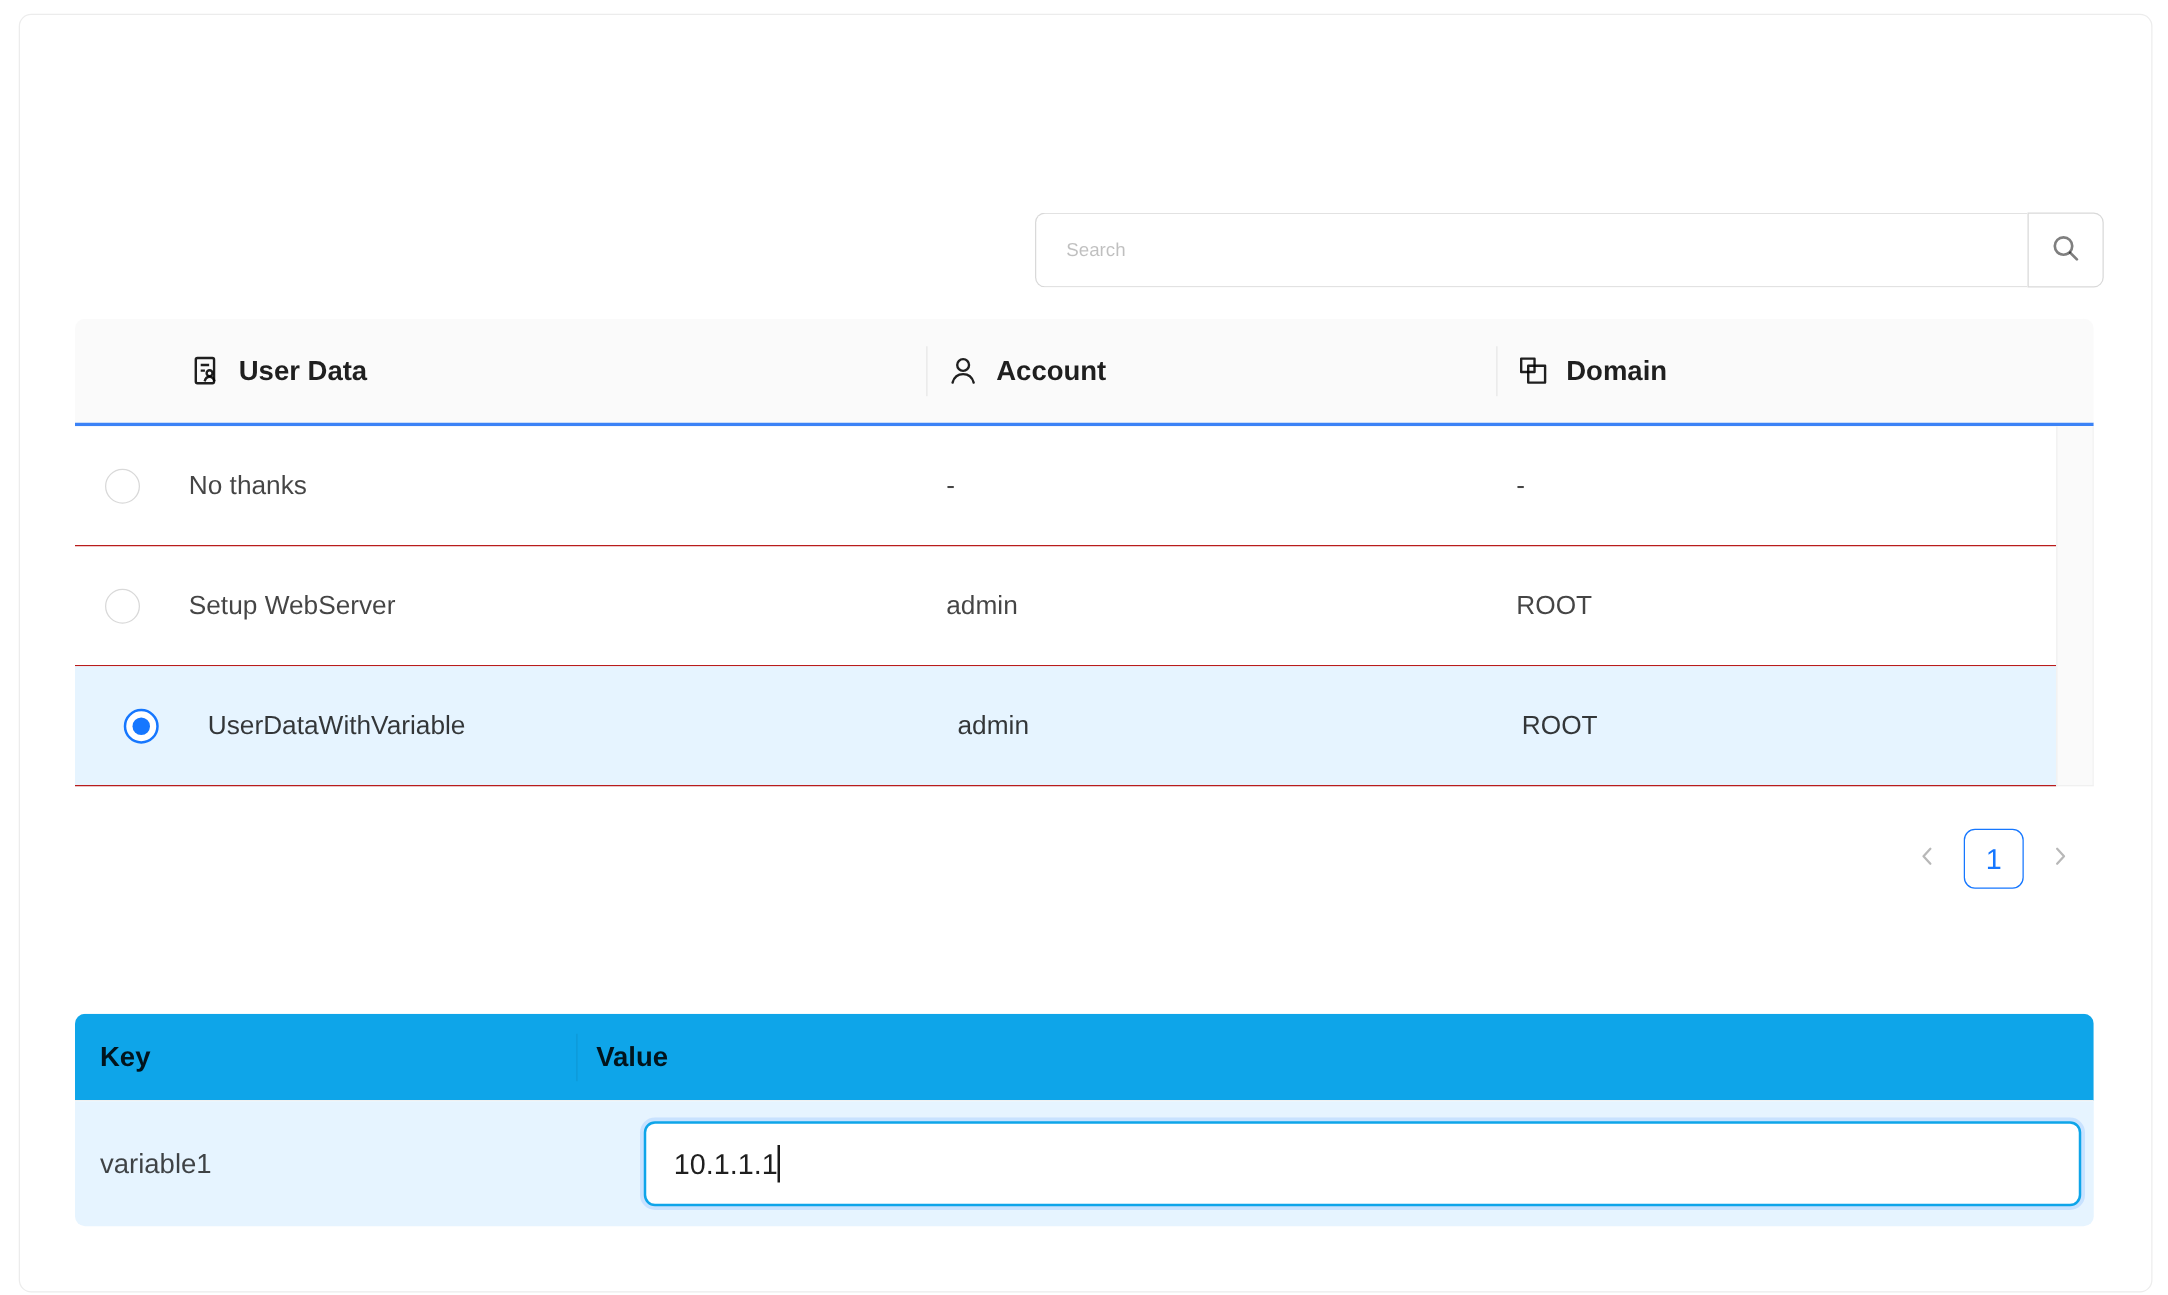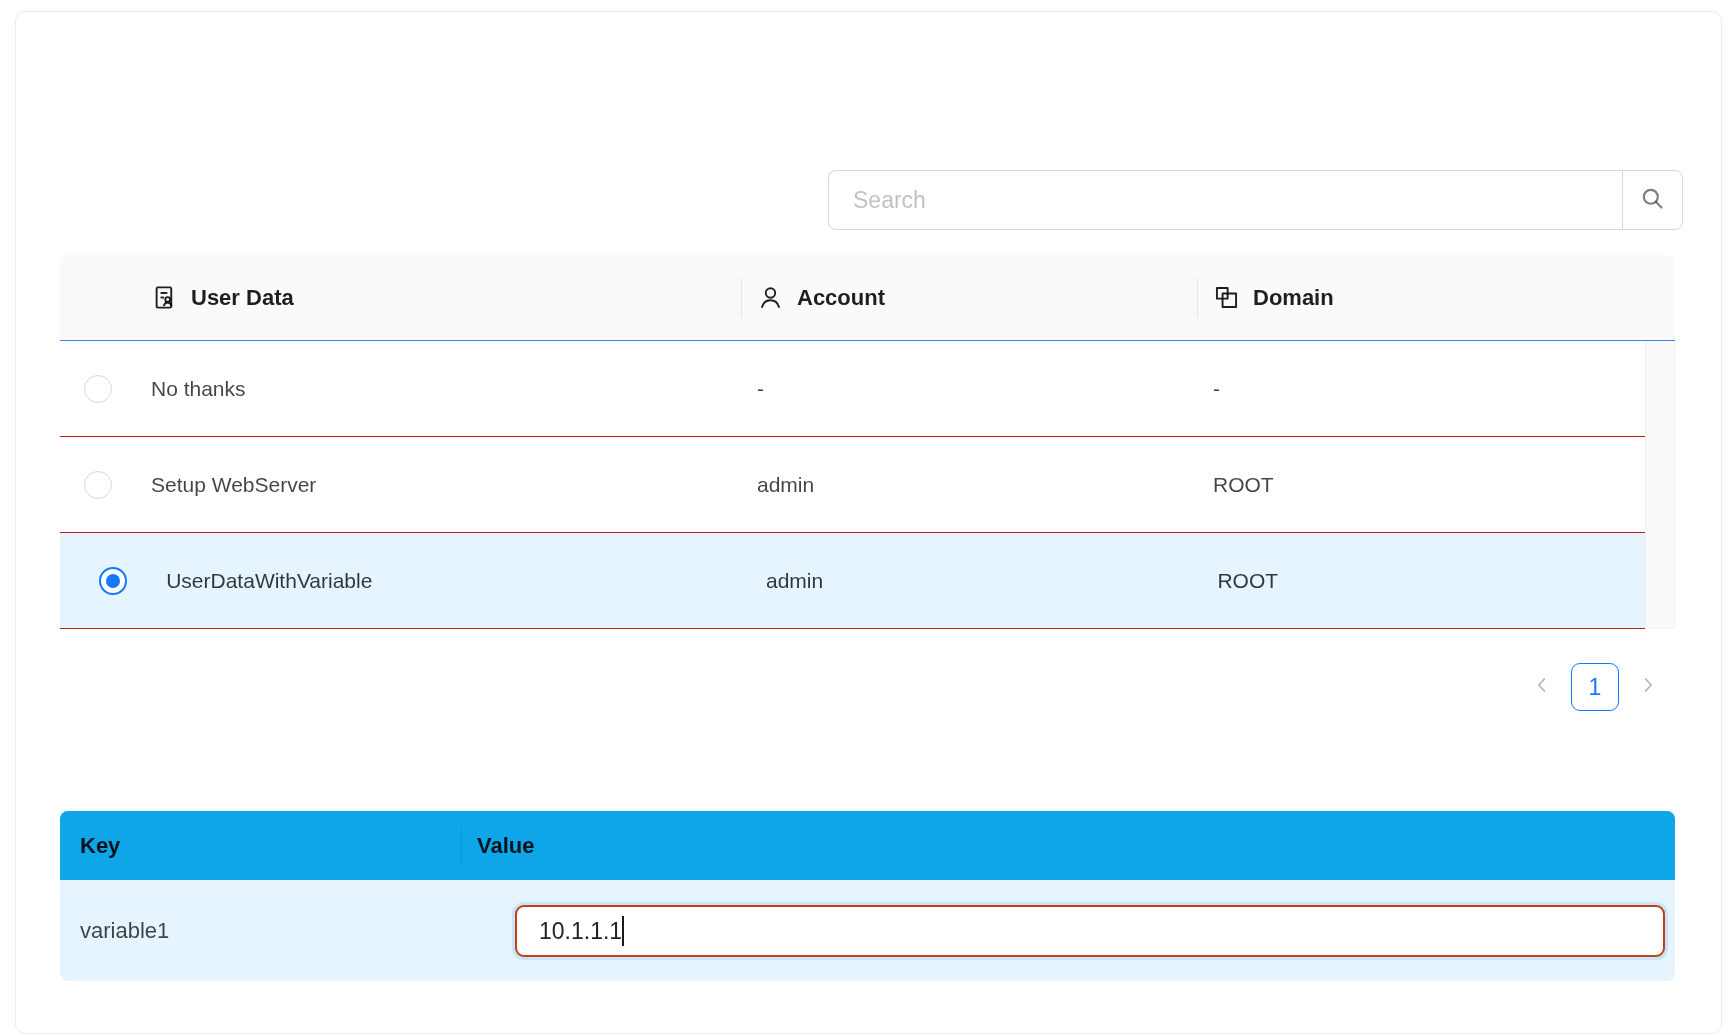--- a/index.html
+++ b/index.html
@@ -46,21 +46,21 @@
     position: absolute; top: 158px; right: 38px;
     width: 855px; height: 60px;
     display: flex;
   }
   .search-input {
     flex: 1;
     height: 100%;
     border: 1px solid #d9d9d9;
     border-right: none;
     border-radius: 8px 0 0 8px;
-    font-size: 23px;
+    font-size: 15px;
     padding: 0 24px;
     color: rgba(0,0,0,0.88);
     outline: none;
     font-family: inherit;
   }
   .search-input::placeholder { color: rgba(0,0,0,0.25); }
   .search-btn {
     width: 61px; height: 100%;
     background: #fff;
     border: 1px solid #d9d9d9;
@@ -72,21 +72,21 @@
 
   
   .table {
     position: absolute; left: 44px; top: 243px; width: 1615px;
   }
   .t-header {
     display: flex;
     height: 86px;
     background: #fafafa;
     border-radius: 8px 8px 0 0;
-    border-bottom: 1px solid #3b82f6;
+    border-bottom: 3px solid #3b82f6;
     font-weight: bold;
     font-size: 22px;
   }
   .t-header .cell { display: flex; align-items: center; gap: 13px; }
   .t-header .cell.sep::before {
     content: "";
     position: absolute; left: 0; top: 50%; transform: translateY(-50%);
     width: 1px; height: 40px; background: rgba(0,0,0,0.08);
   }
   .cell { position: relative; padding: 0 16px; display: flex; align-items: center; }
@@ -175,22 +175,22 @@
   .kv-row {
     display: flex; height: 100px;
     background: #e6f4ff;
     border-radius: 0 0 8px 8px;
     color: rgba(0,0,0,0.73);
     gap: 34px;
   }
   .kv-row .kv-value { padding: 0 10px 0 20px; }
   .value-input-wrap { width: 100%; position: relative; }
   .value-input {
-    width: 100%; height: 52px;
-    border: 2px solid #c2410c;
+    width: 100%; height: 68px;
+    border: 2px solid #0ea5e9;
     border-radius: 9px;
     box-shadow: 0 0 0 3px rgba(22,119,255,0.14);
     font-size: 23px;
     padding: 0 22px;
     color: rgba(0,0,0,0.88);
     outline: none;
     background: #fff;
     font-family: inherit;
     caret-color: #000;
   }

